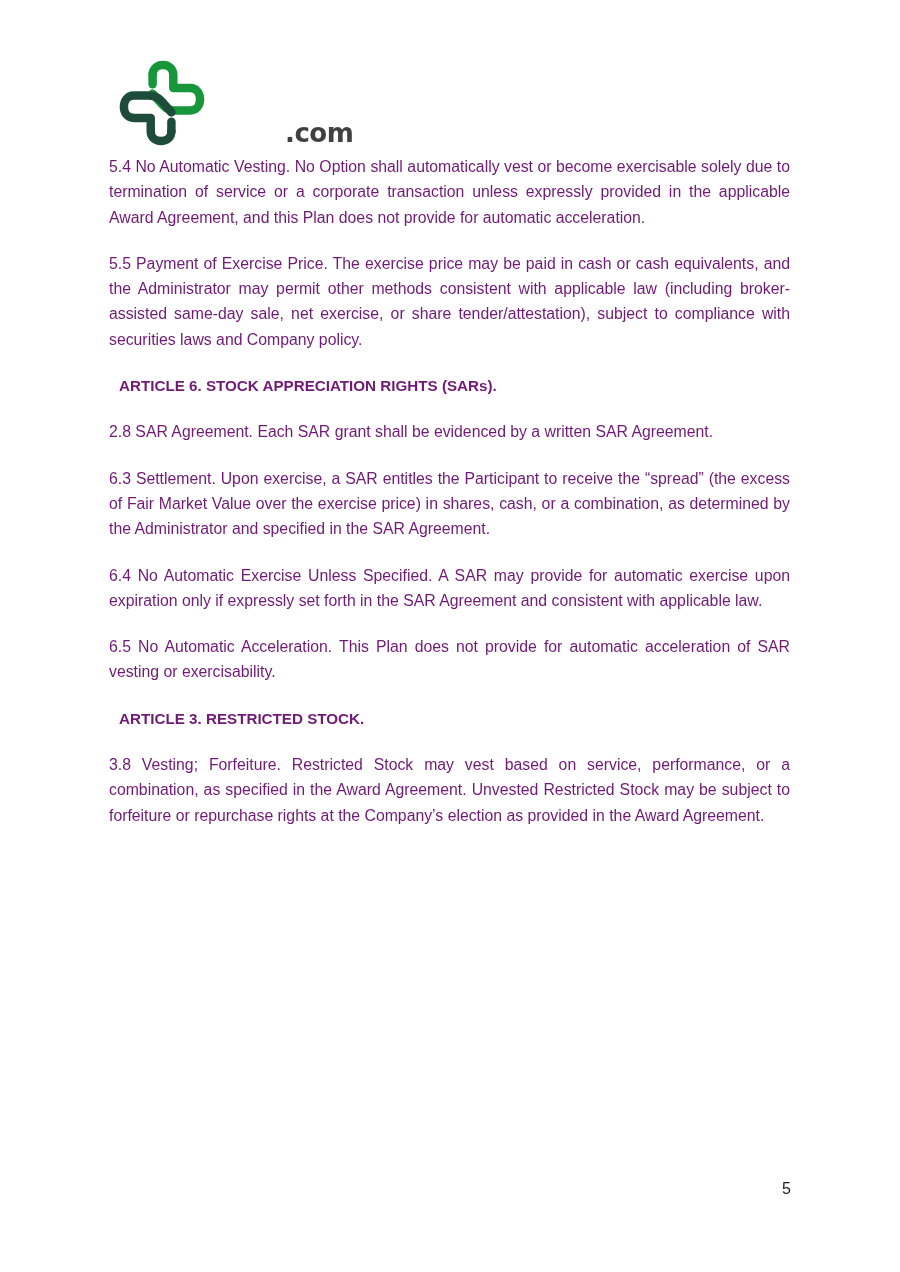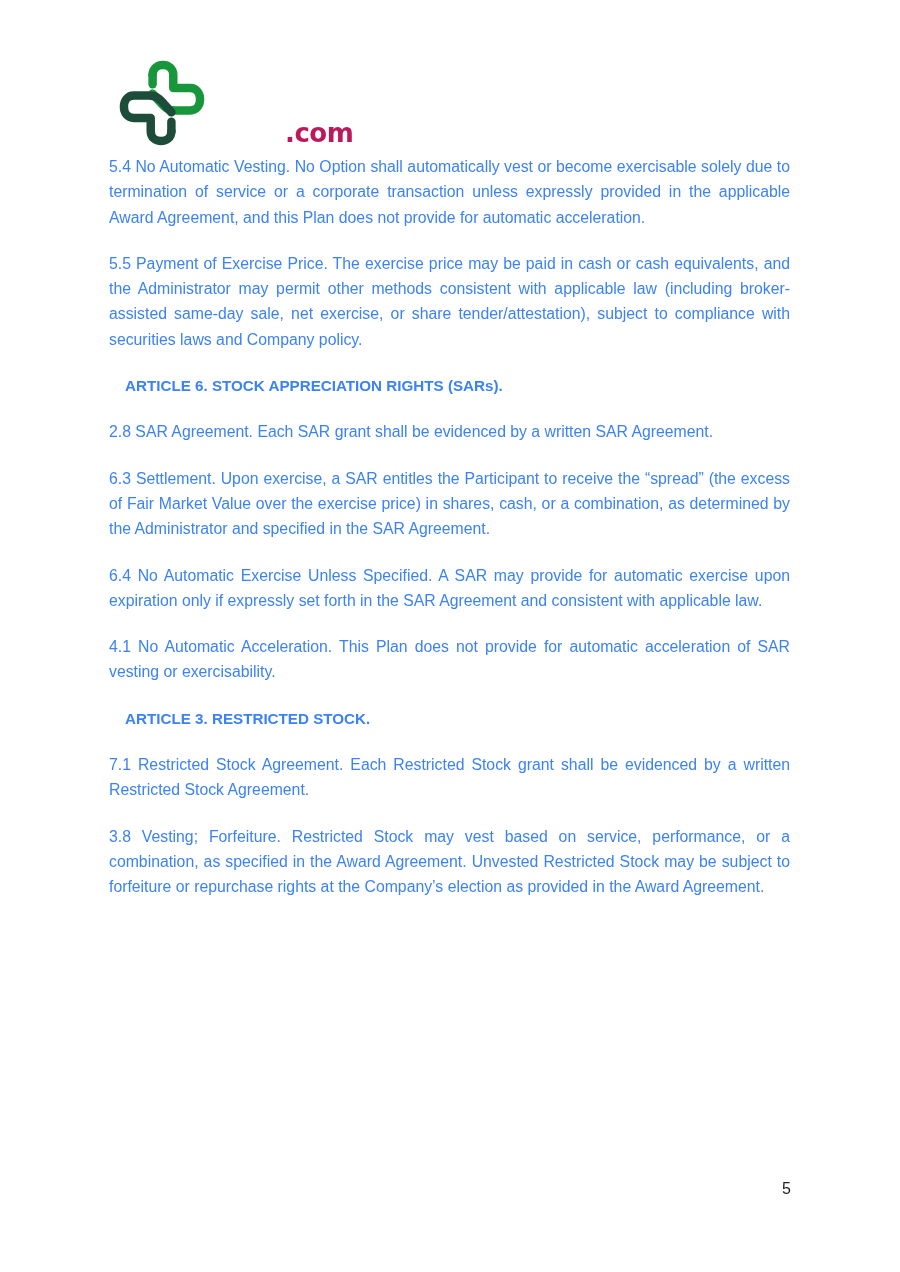--- a/index.html
+++ b/index.html
@@ -3,25 +3,25 @@
   <meta charset="utf-8">
   <style>
     html, body { margin: 0; padding: 0; background: #ffffff; }
     body { width: 900px; height: 1272px; position: relative; overflow: hidden;
       font-family: "Liberation Sans", sans-serif; color: #111; }
     .logo { position: absolute; left: 114px; top: 56px; width: 250px; height: 94px; }
     .logo-mark { position: absolute; left: 0; top: 0; width: 96px; height: 94px; }
     .logo-word { position: absolute; left: 103px; top: -12px; font-family: "DejaVu Sans", sans-serif;
       font-weight: bold; font-size: 80px; color: #17963c; letter-spacing: -3px; line-height: 1; }
     .logo-dotcom { position: absolute; left: 171px; top: 64px; font-family: "DejaVu Sans", sans-serif;
-      font-weight: bold; font-size: 26px; color: #be185d; letter-spacing: -0.5px; line-height: 1; }
+      font-weight: bold; font-size: 26px; color: #404040; letter-spacing: -0.5px; line-height: 1; }
     .content { position: absolute; left: 109px; top: 154px; width: 681px;
-      font-family: "Liberation Sans", sans-serif; font-size: 15.8px; line-height: 25.3px; color: #3b82f6; }
+      font-family: "Liberation Sans", sans-serif; font-size: 15.8px; line-height: 25.3px; color: #701a75; }
     .para { margin: 0 0 21px 0; text-align: justify; }
-    .heading { margin: 0 0 21px 16px; font-weight: bold; font-size: 15.2px; }
+    .heading { margin: 0 0 21px 10px; font-weight: bold; font-size: 15.2px; }
     .page-number { position: absolute; left: 782px; top: 1180px; font-family: "Liberation Sans", sans-serif;
       font-size: 16px; color: #222; }
   </style>
 </head>
 <body>
 
 <div class="logo">
   <svg class="logo-mark" viewBox="0 0 100 100">
     <path d="M40 20 C40 6, 62 6, 62 20 L62 34 L80 34 C94 34, 94 58, 80 58 L64 58 C56 58, 52 54, 47 48 L40 40" fill="none" stroke="#17963c" stroke-width="9" stroke-linecap="round" stroke-linejoin="round"></path>
     <path d="M40 20 L40 30" fill="none" stroke="#17963c" stroke-width="9" stroke-linecap="round"></path>
@@ -31,19 +31,18 @@
   <span class="logo-dotcom">.com</span>
 </div>
 
 <div class="content">
   <p class="para">5.4 No Automatic Vesting. No Option shall automatically vest or become exercisable solely due to termination of service or a corporate transaction unless expressly provided in the applicable Award Agreement, and this Plan does not provide for automatic acceleration.</p>
   <p class="para">5.5 Payment of Exercise Price. The exercise price may be paid in cash or cash equivalents, and the Administrator may permit other methods consistent with applicable law (including broker-assisted same-day sale, net exercise, or share tender/attestation), subject to compliance with securities laws and Company policy.</p>
   <p class="heading">ARTICLE 6. STOCK APPRECIATION RIGHTS (SARs).</p>
   <p class="para">2.8 SAR Agreement. Each SAR grant shall be evidenced by a written SAR Agreement.</p>
   <p class="para">6.3 Settlement. Upon exercise, a SAR entitles the Participant to receive the “spread” (the excess of Fair Market Value over the exercise price) in shares, cash, or a combination, as determined by the Administrator and specified in the SAR Agreement.</p>
   <p class="para">6.4 No Automatic Exercise Unless Specified. A SAR may provide for automatic exercise upon expiration only if expressly set forth in the SAR Agreement and consistent with applicable law.</p>
-  <p class="para">4.1 No Automatic Acceleration. This Plan does not provide for automatic acceleration of SAR vesting or exercisability.</p>
+  <p class="para">6.5 No Automatic Acceleration. This Plan does not provide for automatic acceleration of SAR vesting or exercisability.</p>
   <p class="heading">ARTICLE 3. RESTRICTED STOCK.</p>
-  <p class="para">7.1 Restricted Stock Agreement. Each Restricted Stock grant shall be evidenced by a written Restricted Stock Agreement.</p>
   <p class="para">3.8 Vesting; Forfeiture. Restricted Stock may vest based on service, performance, or a combination, as specified in the Award Agreement. Unvested Restricted Stock may be subject to forfeiture or repurchase rights at the Company’s election as provided in the Award Agreement.</p>
 </div>
 
 <div class="page-number">5</div>
 
 </body></html>

